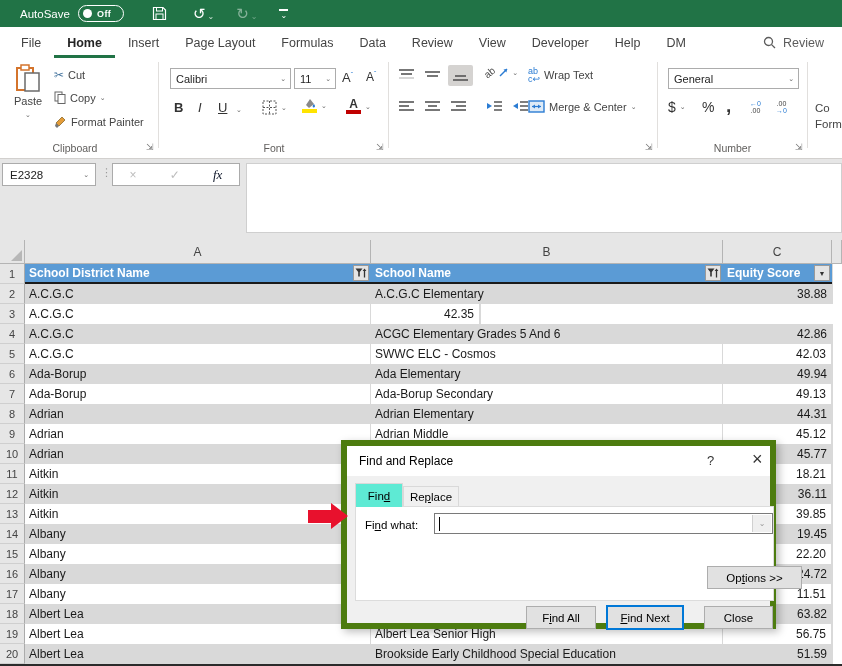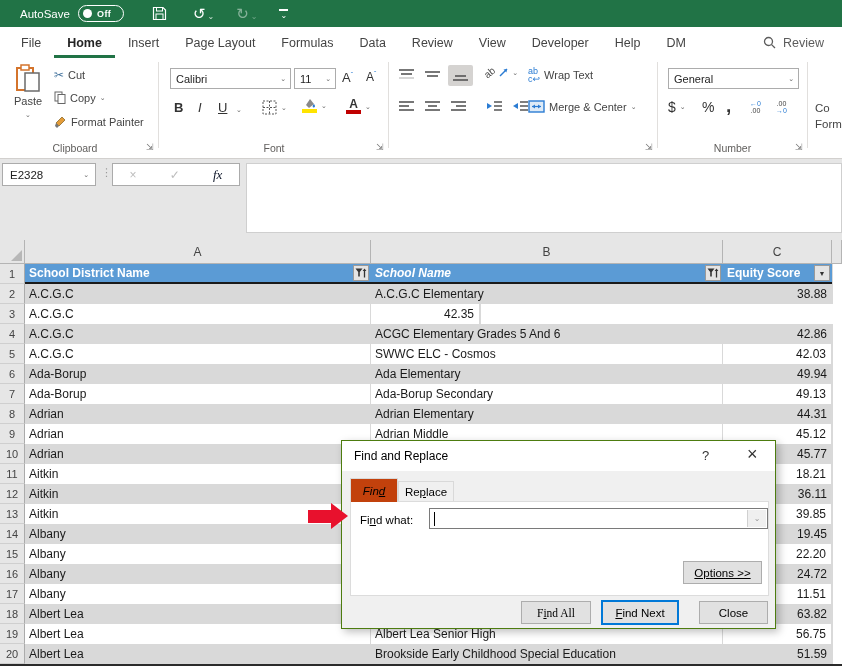--- a/index.html
+++ b/index.html
@@ -59,55 +59,55 @@
   
   .col-headers { position:absolute; left:0; top:240px; width:842px; height:24px; display:flex; background:#E6E6E6; font-size:12px; color:#444; }
   .ch { border-right:1px solid #B4B4B4; border-bottom:1px solid #B4B4B4; display:flex; align-items:center; justify-content:center; background:#E6E6E6; }
   .ch-corner { width:25px; position:relative; }
   .corner-tri { position:absolute; right:2px; bottom:2px; width:0; height:0; border-left:11px solid transparent; border-bottom:11px solid #B7B7B7; }
   .ch-a { width:346px; } .ch-b { width:352px; } .ch-c { width:109px; } .ch-d { flex:1; }
 
   .header-row { position:absolute; left:0; top:264px; width:842px; height:20px; display:flex; }
   .rn { width:25px; background:#E6E6E6; border-right:1px solid #ABABAB; border-bottom:1px solid #CFCFCF; font-size:11px; color:#444; display:flex; align-items:center; justify-content:center; flex:none; }
   .hcell { background:#5B9BD5; color:#fff; font-weight:bold; font-size:12px; display:flex; align-items:center; padding-left:4px; border-bottom:2px solid #1a1a1a; }
-  .hcell-a { width:346px; } .hcell-b { width:352px;font-style:italic; } .hcell-c { width:109px; }
+  .hcell-a { width:346px; } .hcell-b { width:352px; } .hcell-c { width:109px; }
   .hcell .lbl { flex:1; white-space:nowrap; overflow:hidden; }
   .filter-btn { width:16px; height:16px; background:#E4E4E4; border:1px solid #9a9a9a; margin-right:2px; display:flex; align-items:center; justify-content:center; flex:none; }
   .filter-btn .fchev { font-size:7px; color:#333; }
   .hcell-d { flex:1; background:#fff; border-left:1px solid #D9D9D9; }
 
   .rows { position:absolute; left:0; top:284px; width:842px; height:380px; overflow:hidden; }
   .row { display:flex; height:20px; font-size:12px; color:#1a1a1a; }
   .cell { display:flex; align-items:center; white-space:nowrap; overflow:hidden; background:#fff; }
   .cell.a { width:346px; padding-left:4px; }
   .cell.b { width:352px; padding-left:4px; }
   .cell.c { width:109px; justify-content:flex-end; padding-right:5px; }
   .cell.d { flex:1; border-left:1px solid #D9D9D9; }
   .row:not(.banded) .cell.a, .row:not(.banded) .cell.b, .row:not(.banded) .cell.c { border-right:1px solid #D9D9D9; }
   .row.banded .cell.a, .row.banded .cell.b, .row.banded .cell.c { background:#D9D9D9; }
   .bottom-line { position:absolute; left:0; top:664px; width:842px; height:2px; background:#2b2b2b; }
 
   
-  .dialog { position:absolute; left:341px; top:440px; width:435px; height:189px; background:#F0F0F0; border:1px solid #4d7c0f; box-shadow:3px 3px 8px rgba(0,0,0,.25); z-index:5; font-size:11.5px; color:#000; }
+  .dialog { position:absolute; left:341px; top:440px; width:435px; height:189px; background:#F0F0F0; border:6px solid #4d7c0f; box-shadow:3px 3px 8px rgba(0,0,0,.25); z-index:5; font-size:11.5px; color:#000; }
   .dlg-title { position:absolute; left:0; top:0; width:100%; height:30px; background:#fff; display:flex; align-items:center; }
   .dlg-title-text { margin-left:12px; font-size:12px; }
   .dlg-help { position:absolute; left:360px; top:7px; font-size:13px; color:#333; }
   .dlg-x { position:absolute; left:405px; top:3px; font-size:18px; color:#333; }
   .dlg-tab { position:absolute; display:flex; align-items:center; justify-content:center; font-size:11.5px; }
-  .dlg-tab.active { left:8px; top:37px; width:48px; height:24px; background:#c2410c; border:1px solid #D9D9D9; border-bottom:none; z-index:2;font-style:italic; }
+  .dlg-tab.active { left:8px; top:37px; width:48px; height:24px; background:#5eead4; border:1px solid #D9D9D9; border-bottom:none; z-index:2; }
   .dlg-tab.inactive { left:56px; top:40px; width:56px; height:21px; background:#F0F0F0; border:1px solid #D9D9D9; }
   .dlg-page { position:absolute; left:8px; top:60px; width:419px; height:95px; background:#fff; border:1px solid #DCDCDC; }
   .find-label { position:absolute; left:18px; top:73px; }
   .find-combo { position:absolute; left:87px; top:67px; width:339px; height:21px; background:#fff; border:1px solid #7A7A7A; }
   .caret { position:absolute; left:4px; top:3px; width:1px; height:14px; background:#000; }
   .combo-drop { position:absolute; right:1px; top:1px; width:19px; height:17px; background:#EFEFEF; border-left:1px solid #D0D0D0; display:flex; align-items:center; justify-content:center; }
   .combo-drop .chev { color:#999; font-size:8px; }
   .dlg-btn { position:absolute; height:23px; background:#E1E1E1; border:1px solid #ADADAD; display:flex; align-items:center; justify-content:center; font-size:11.5px; }
-  .btn-options { left:341px; top:120px; width:79px;text-decoration:underline; }
-  .btn-findall { left:179px; top:160px; width:70px;font-family:Liberation Serif, serif; }
+  .btn-options { left:360px; top:120px; width:95px; }
+  .btn-findall { left:179px; top:160px; width:70px; }
   .btn-findnext { left:259px; top:159px; width:78px; height:25px; border:2px solid #0078D7; }
   .btn-close { left:357px; top:160px; width:69px; }
   .key { text-decoration:underline; }
 
   
   .red-arrow { position:absolute; left:308px; top:503px; z-index:10; width:41px; height:26px; }
   .arrow-body { position:absolute; left:0; top:7px; width:23px; height:13px; background:#E8112D; }
   .arrow-head { position:absolute; left:23px; top:0; width:0; height:0; border-top:13px solid transparent; border-bottom:13px solid transparent; border-left:17px solid #E8112D; }
 
   svg { display:block; }

